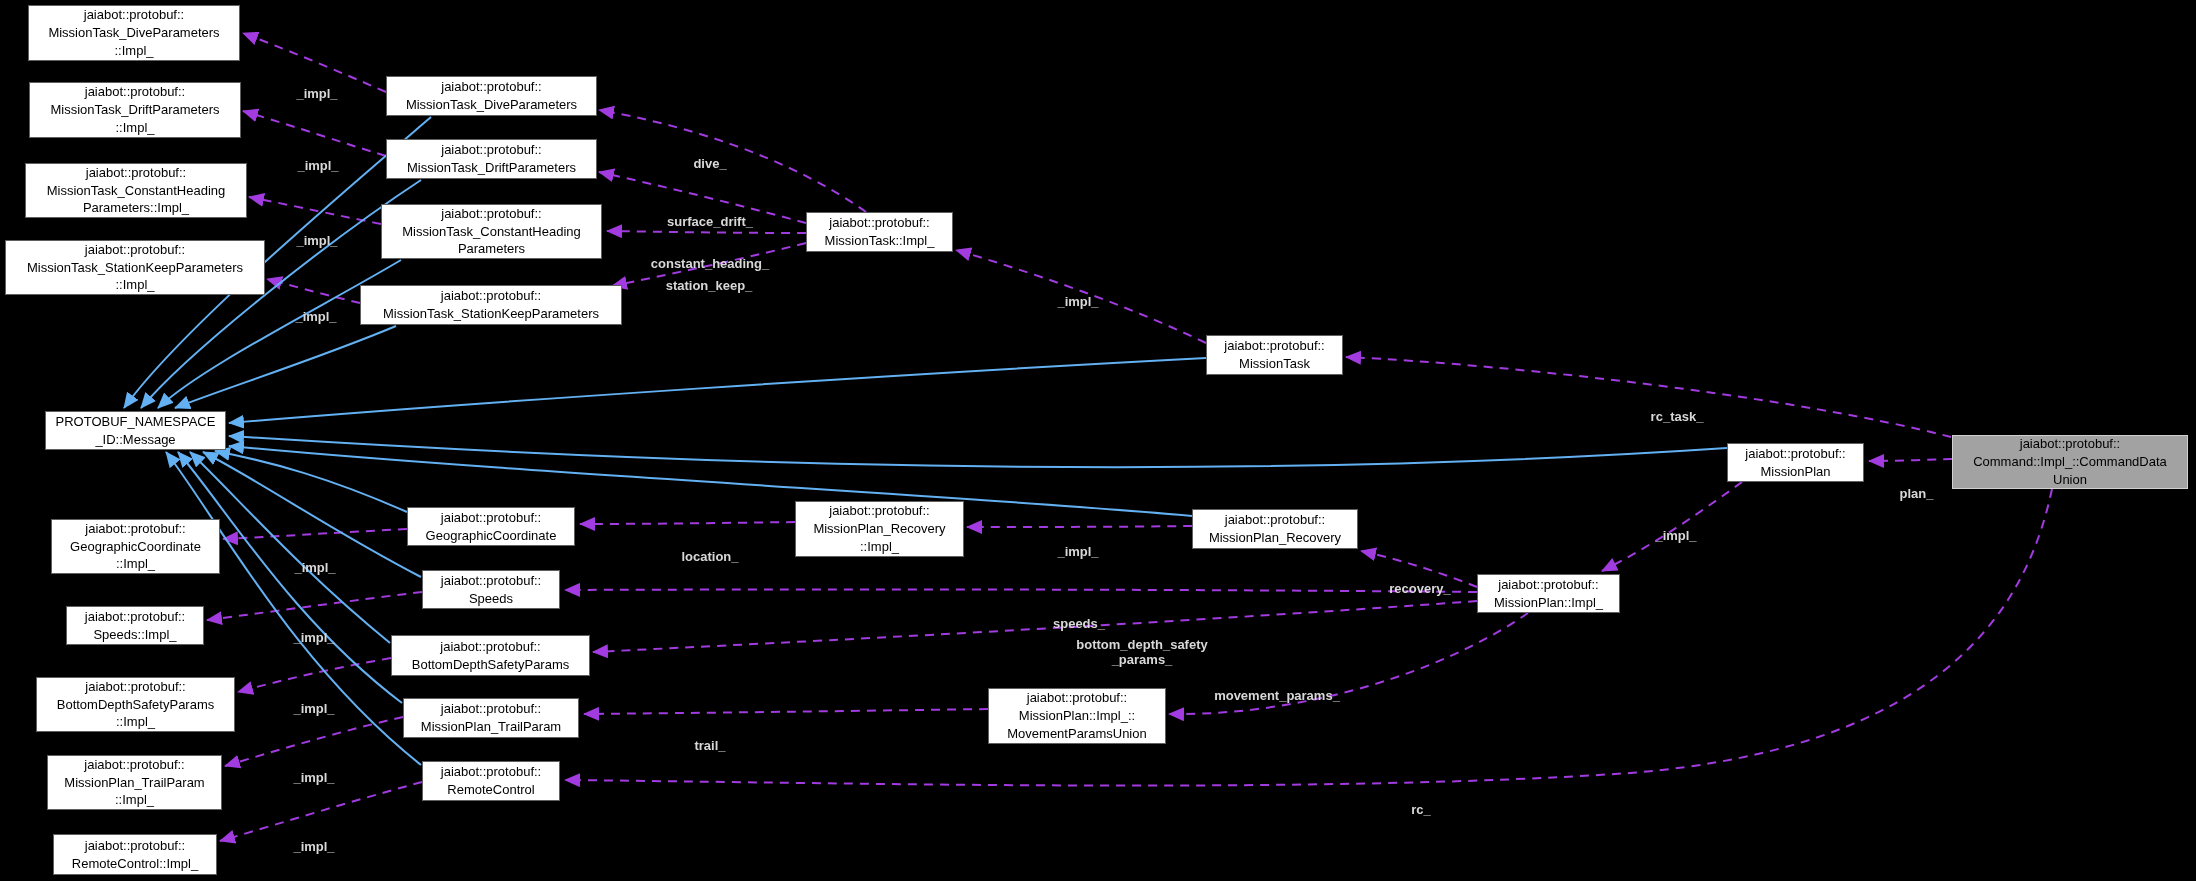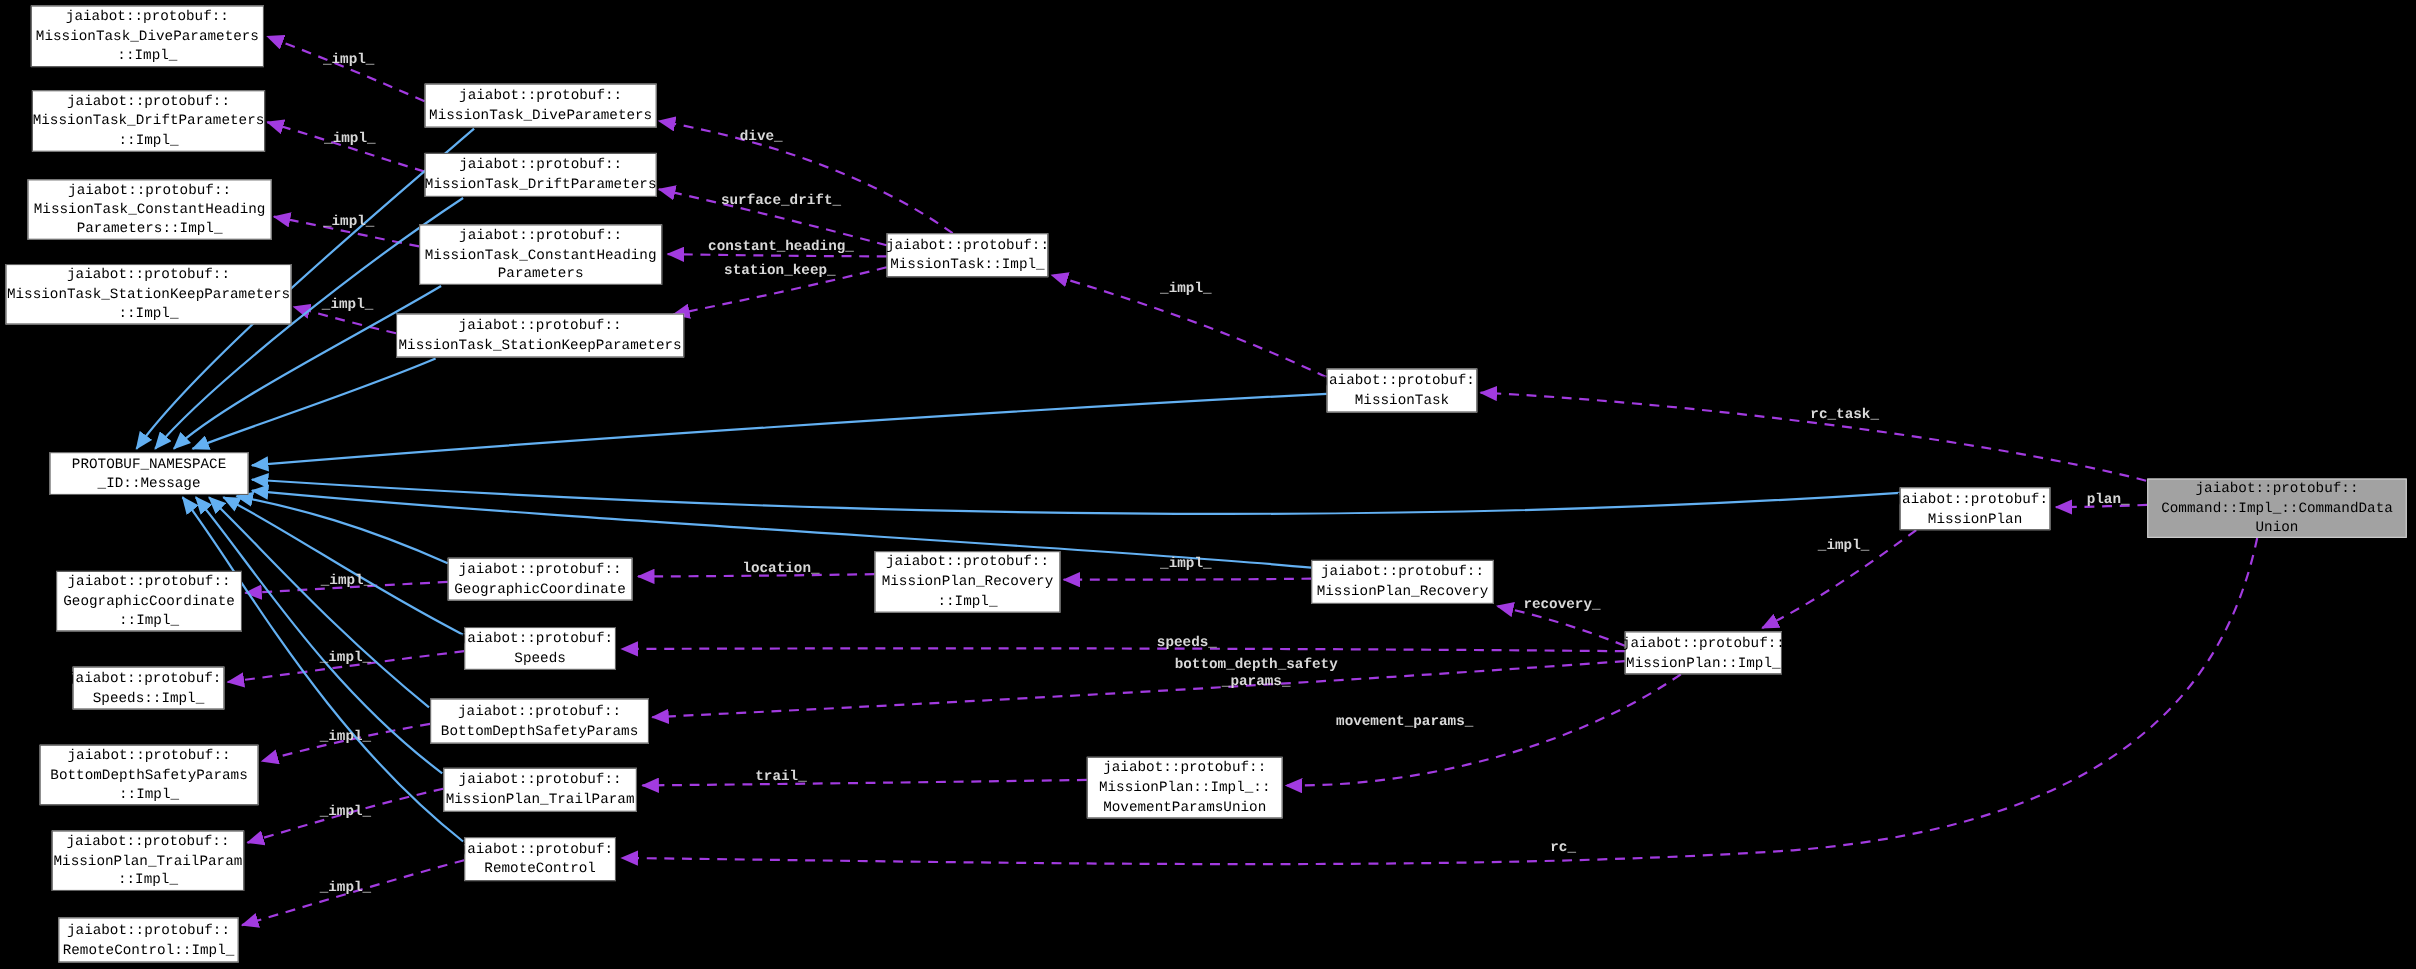--- a/index.html
+++ b/index.html
@@ -1,21 +1,21 @@
 <!DOCTYPE html>
 <html style="--bg: #000000; --node-bg: #ffffff; --node-border: #606060; --node-text: #000000; --hl-bg: #a2a2a2; --hl-border: #d0d0d0; --edge-inh: #63b0f2; --edge-usage: #a23be0; --label-color: #d8d8d8;"><head>
 <meta charset="utf-8">
 <style>
   html,body { margin:0; padding:0; background:#000; }
   .canvas {
     position:relative;
     width:2196px; height:881px;
     background:var(--bg,#000);
     overflow:hidden;
-    font-family:Liberation Mono, monospace;
+    font-family:Liberation Sans, sans-serif;
   }
   svg.edges { position:absolute; left:0; top:0; width:2196px; height:881px; }
   path.inheritance { stroke:var(--edge-inh,#63b0f2); fill:none; stroke-width:2; }
   path.usage { stroke:var(--edge-usage,#a23be0); fill:none; stroke-width:2; stroke-dasharray:9 7; }
   .node {
     position:absolute;
     box-sizing:border-box;
     background:var(--node-bg,#fff);
     border:1.4px solid var(--node-border,#606060);
     color:var(--node-text,#000);
@@ -29,20 +29,21 @@
     background:var(--hl-bg,#a2a2a2);
     border-color:var(--hl-border,#d0d0d0);
   }
   .edge-label {
     position:absolute;
     transform:translate(-50%,-50%);
     color:var(--label-color,#d8d8d8);
     font-size:13px; font-weight:bold;
     white-space:pre; text-align:center;
     line-height:1.18;
+    margin-top:40px;
   }
 </style>
 </head>
 <body>
 
 <div class="canvas">
   <svg class="edges" width="2196" height="881" viewBox="0 0 2196 881">
     <defs>
       <marker id="arrow-inheritance" markerUnits="userSpaceOnUse" markerWidth="17" markerHeight="14" refX="15" refY="7" orient="auto">
         <path d="M0,0 L16,7 L0,14 Z" fill="#63b0f2"></path>
@@ -156,21 +157,21 @@
 MissionPlan::Impl_</div>
       <div class="node highlight" style="left: 1952px; top: 435px; width: 236px; height: 54px;">jaiabot::protobuf::
 Command::Impl_::CommandData
 Union</div>
     </div>
   <div>
       <span class="edge-label" style="left: 317px; top: 54px;">_impl_</span>
       <span class="edge-label" style="left: 318px; top: 126px;">_impl_</span>
       <span class="edge-label" style="left: 317px; top: 201px;">_impl_</span>
       <span class="edge-label" style="left: 316px; top: 277px;">_impl_</span>
-      <span class="edge-label" style="left: 692px; top: 124px;">dive_</span>
+      <span class="edge-label" style="left: 710px; top: 124px;">dive_</span>
       <span class="edge-label" style="left: 710px; top: 182px;">surface_drift_</span>
       <span class="edge-label" style="left: 710px; top: 224px;">constant_heading_</span>
       <span class="edge-label" style="left: 709px; top: 246px;">station_keep_</span>
       <span class="edge-label" style="left: 1078px; top: 262px;">_impl_</span>
       <span class="edge-label" style="left: 1668px; top: 377px; padding-left: 18px;">rc_task_</span>
       <span class="edge-label" style="left: 1911px; top: 454px; padding-left: 11px;">plan_</span>
       <span class="edge-label" style="left: 1676px; top: 496px;">_impl_</span>
       <span class="edge-label" style="left: 1420px; top: 549px;">recovery_</span>
       <span class="edge-label" style="left: 1078px; top: 512px;">_impl_</span>
       <span class="edge-label" style="left: 710px; top: 517px;">location_</span>

